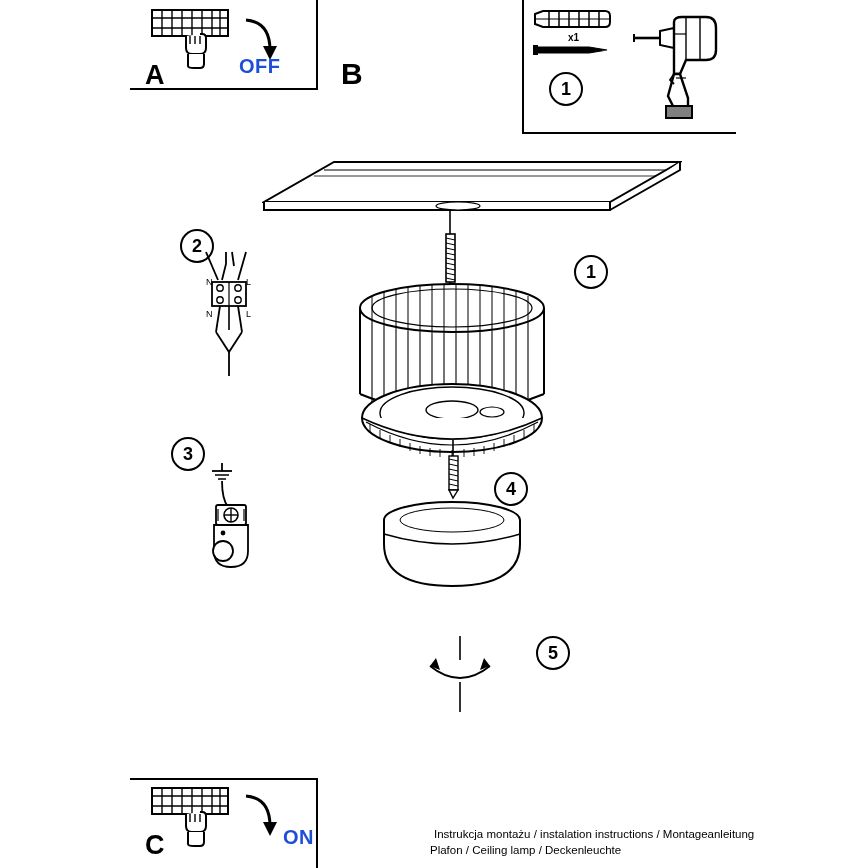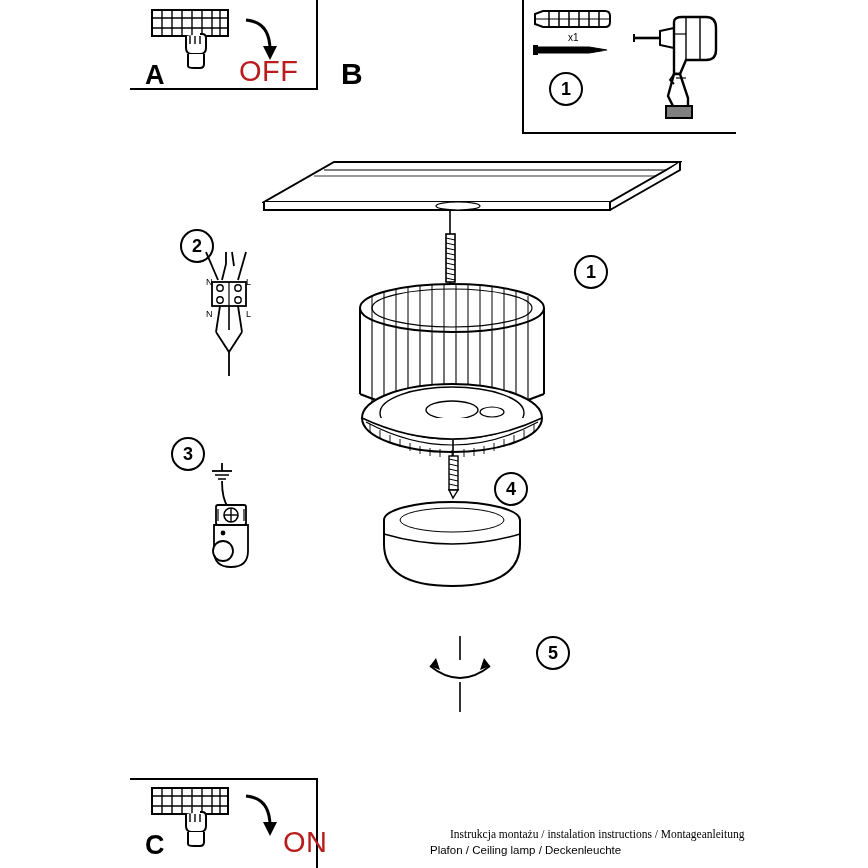--- a/index.html
+++ b/index.html
@@ -32,23 +32,23 @@
     font-weight: 700;
     color: #000;
     line-height: 1;
   }
   .big-letter {
     font-size: 30px;
     font-weight: 700;
     color: #000;
   }
   .onoff {
-    font-size: 29px;
-    font-weight: 400;
-    color: #b91c1c;
+    font-size: 20px;
+    font-weight: 700;
+    color: #1d4ed8;
     letter-spacing: 0.5px;
   }
 
   
   .num-circle {
     width: 34px;
     height: 34px;
     border: 2px solid #000;
     border-radius: 50%;
     box-sizing: border-box;
@@ -65,20 +65,21 @@
   .footer-text {
     font-size: 11.5px;
     color: #000;
     line-height: 1.55;
     white-space: nowrap;
   }
 
   .xqty {
     font-size: 10px;
     color: #000;
+    font-weight: bold;
   }
 
   svg { display: block; }
 </style>
 </head>
 <body>
 
 <div id="sheet">
 
   <div class="panel abs" style="left:130px; top:0px; width:188px; height:90px; border-top:none; border-left:none;">
@@ -396,16 +397,16 @@
 
   <div class="abs" style="left:240px; top:792px;">
     <svg width="46" height="48" viewBox="0 0 46 48">
       <path d="M6 4 Q30 6 30 34" fill="none" stroke="#000" stroke-width="3"></path>
       <path d="M30 44 L23 30 L37 30 Z" fill="#000"></path>
     </svg>
   </div>
 
   <div class="abs onoff" style="left:239px; top:826px;margin-left:44px;">ON</div>
 
-  <div class="abs footer-text" style="left:450px; top:826px;font-family:Liberation Serif, serif;">Instrukcja montażu / instalation instructions / Montageanleitung</div>
+  <div class="abs footer-text" style="left:434px; top:826px;">Instrukcja montażu / instalation instructions / Montageanleitung</div>
   <div class="abs footer-text" style="left:430px; top:842px;">Plafon / Ceiling lamp / Deckenleuchte</div>
 
 </div>
 
 </body></html>

